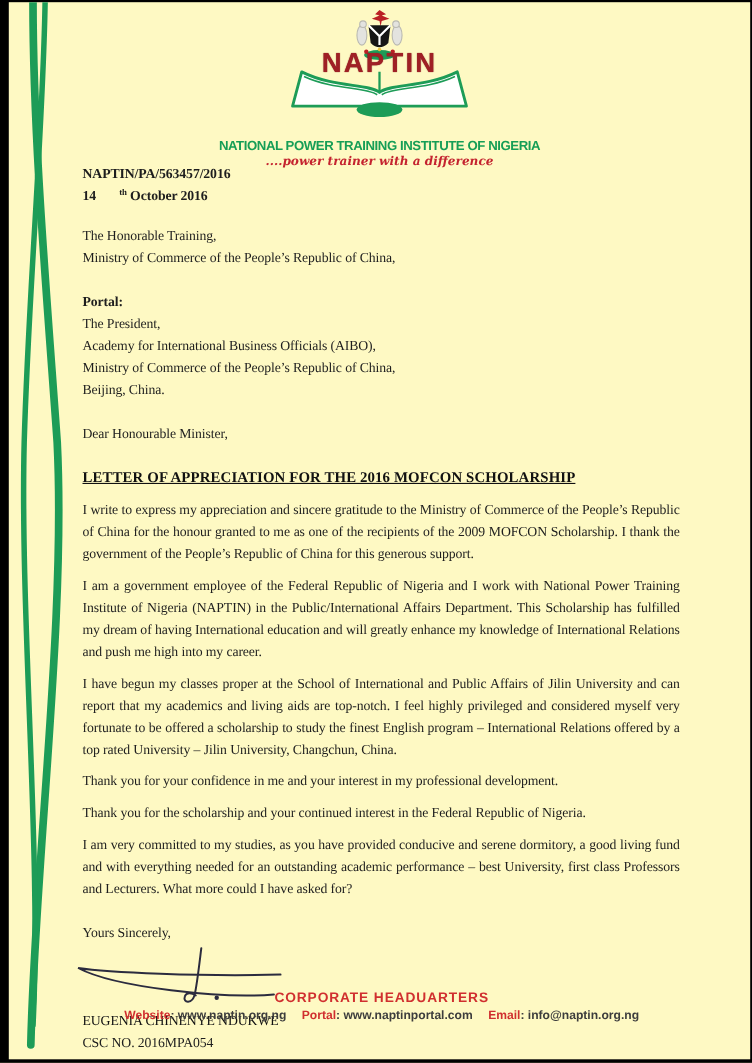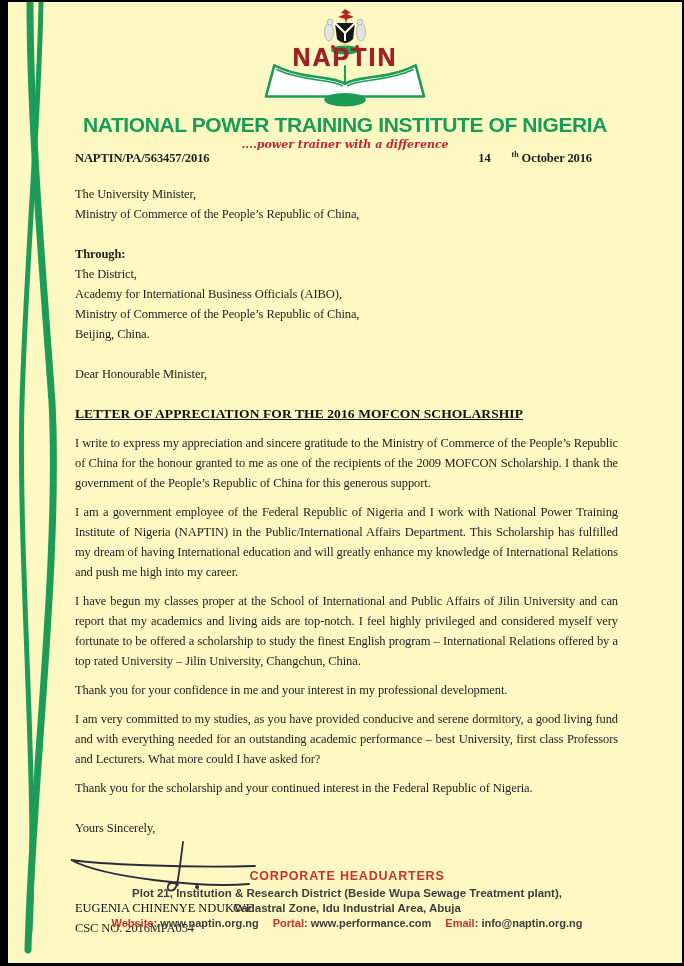--- a/index.html
+++ b/index.html
@@ -34,24 +34,24 @@
     letter-spacing: 2px;
     color: #9f2025;
     margin-top: -13px;
     position: relative; z-index: 2;
     text-shadow: 0 0 1px #7c181c;
   }
   .book { display: block; margin: -15px auto 0; position: relative; z-index: 1; }
   .org-title {
     font-family: "Liberation Sans", sans-serif;
     font-weight: bold;
-    font-size: 21px;
+    font-size: 12px;
     letter-spacing: -0.4px;
     color: #169e56;
-    margin-top: 4px;
+    margin-top: 16px;
   }
   .tagline {
     font-family: "DejaVu Serif", serif;
     font-style: italic;
     font-weight: bold;
     font-size: 11px;
     color: #c4232f;
     margin-top: 1px;
   }
   .content {
@@ -60,20 +60,21 @@
     font-size: 12.5px;
     line-height: 20px;
     color: #1e1e1e;
     letter-spacing: -0.1px;
   }
   .refdate {
     display: flex;
     justify-content: space-between;
     font-weight: bold;
     margin-top: 6px;
+    flex-direction: column;
   }
   .refdate .date { margin-right: 26px; }
   sup { font-size: 8px; vertical-align: super; line-height: 0; padding-left: 21px; }
   .addr-block { margin-top: 16px; }
   .addr-line { display: block; }
   .through-label { font-weight: bold; display: block; margin-top: 20px; }
   .salutation { margin-top: 20px; }
   .subject {
     font-weight: bold;
     font-size: 13.5px;
@@ -159,56 +160,52 @@
   </div>
 
   <div class="content">
 
     <div class="refdate">
       <span class="ref">NAPTIN/PA/563457/2016</span>
       <span class="date"><span>14</span><sup>th</sup><span> October 2016</span></span>
     </div>
 
     <div class="addr-block">
-      <span class="addr-line">The University Minister,</span>
+      <span class="addr-line">The Honorable Training,</span>
       <span class="addr-line">Ministry of Commerce of the People’s Republic of China,</span>
-      <span class="through-label">Through:</span>
-      <span class="addr-line">The District,</span>
+      <span class="through-label">Portal:</span>
+      <span class="addr-line">The President,</span>
       <span class="addr-line">Academy for International Business Officials (AIBO),</span>
       <span class="addr-line">Ministry of Commerce of the People’s Republic of China,</span>
       <span class="addr-line">Beijing, China.</span>
     </div>
 
     <div class="salutation">Dear Honourable Minister,</div>
 
     <div class="subject">LETTER OF APPRECIATION FOR THE 2016 MOFCON SCHOLARSHIP</div>
 
     <p class="para">I write to express my appreciation and sincere gratitude to the Ministry of Commerce of the People’s Republic of China for the honour granted to me as one of the recipients of the 2009 MOFCON Scholarship. I thank the government of the People’s Republic of China for this generous support.</p>
     <p class="para">I am a government employee of the Federal Republic of Nigeria and I work with National Power Training Institute of Nigeria (NAPTIN) in the Public/International Affairs Department. This Scholarship has fulfilled my dream of having International education and will greatly enhance my knowledge of International Relations and push me high into my career.</p>
     <p class="para">I have begun my classes proper at the School of International and Public Affairs of Jilin University and can report that my academics and living aids are top-notch. I feel highly privileged and considered myself very fortunate to be offered a scholarship to study the finest English program – International Relations offered by a top rated University – Jilin University, Changchun, China.</p>
     <p class="para">Thank you for your confidence in me and your interest in my professional development.</p>
+    <p class="para">Thank you for the scholarship and your continued interest in the Federal Republic of Nigeria.</p>
     <p class="para">I am very committed to my studies, as you have provided conducive and serene dormitory, a good living fund and with everything needed for an outstanding academic performance – best University, first class Professors and Lecturers. What more could I have asked for?</p>
-    <p class="para">Thank you for the scholarship and your continued interest in the Federal Republic of Nigeria.</p>
 
     <div class="closing">Yours Sincerely,</div>
 
     <div class="signature-wrap">
       <svg width="210" height="58" viewBox="0 0 210 58">
         <path d="M192,26 C120,28 34,24 8,20 C42,38 140,48 186,44" fill="none" stroke="#2b2b3e" stroke-width="1.8" stroke-linecap="round"></path>
         <path d="M120,2 C118,18 116,36 114,44 C112,53 103,52 105,46 C106,42 111,42 115,45" fill="none" stroke="#2b2b3e" stroke-width="1.8" stroke-linecap="round"></path>
         <circle cx="134" cy="47" r="2" fill="#2b2b3e"></circle>
       </svg>
     </div>
 
     <div class="signatory-name">EUGENIA CHINENYE NDUKWE</div>
     <div class="signatory-id">CSC NO. 2016MPA054</div>
   </div>
 
   <div class="footer">
     <div class="footer-heading">CORPORATE HEADUARTERS</div>
-    <div class="footer-addr">
-      <div>Plot 21, Institution &amp; Research District (Beside Wupa Sewage Treatment plant),</div>
-      <div>Cadastral Zone, Idu Industrial Area, Abuja</div>
-    </div>
-    <div class="footer-contacts"><span class="lbl">Website</span><span>: www.naptin.org.ng</span><span class="gap"></span><span class="lbl">Portal</span><span>: www.performance.com</span><span class="gap"></span><span class="lbl">Email</span><span>: info@naptin.org.ng</span></div>
+    <div class="footer-contacts"><span class="lbl">Website</span><span>: www.naptin.org.ng</span><span class="gap"></span><span class="lbl">Portal</span><span>: www.naptinportal.com</span><span class="gap"></span><span class="lbl">Email</span><span>: info@naptin.org.ng</span></div>
   </div>
 
 </div>
 
 </body></html>

